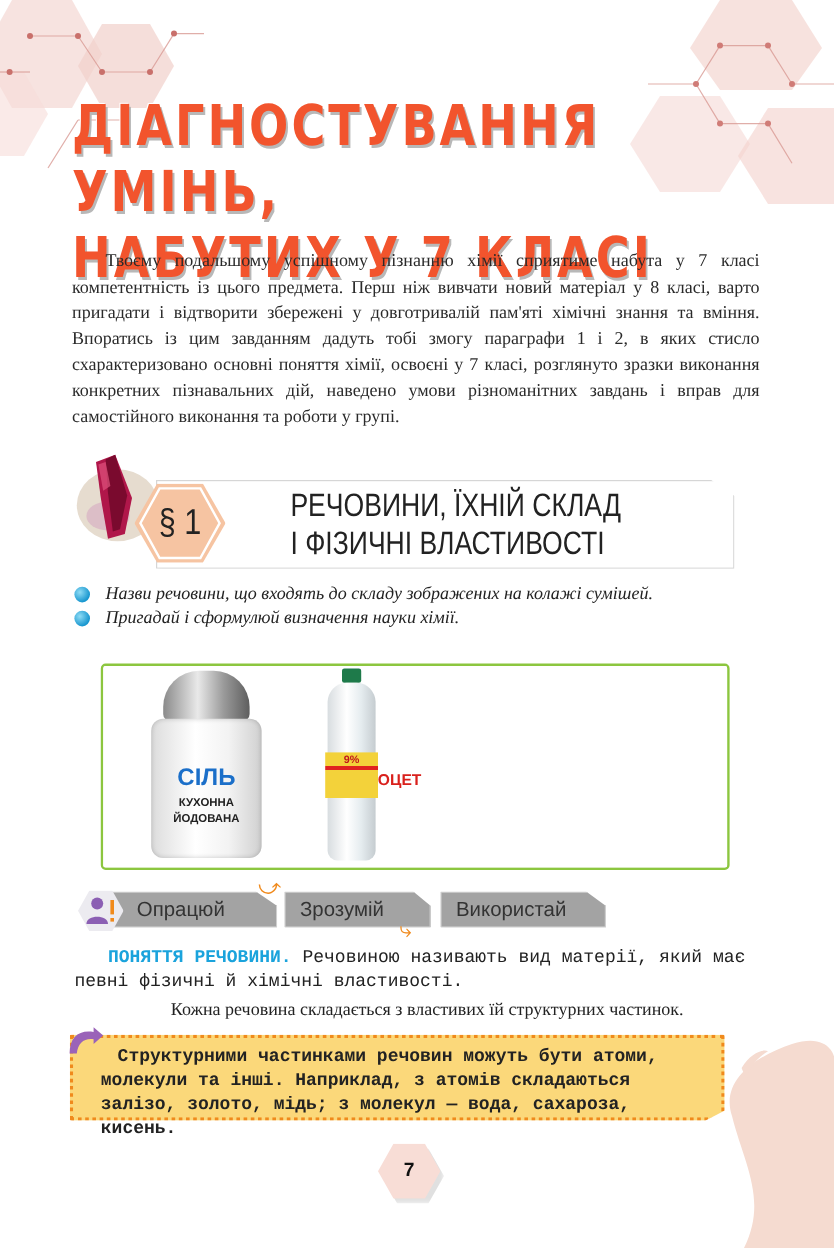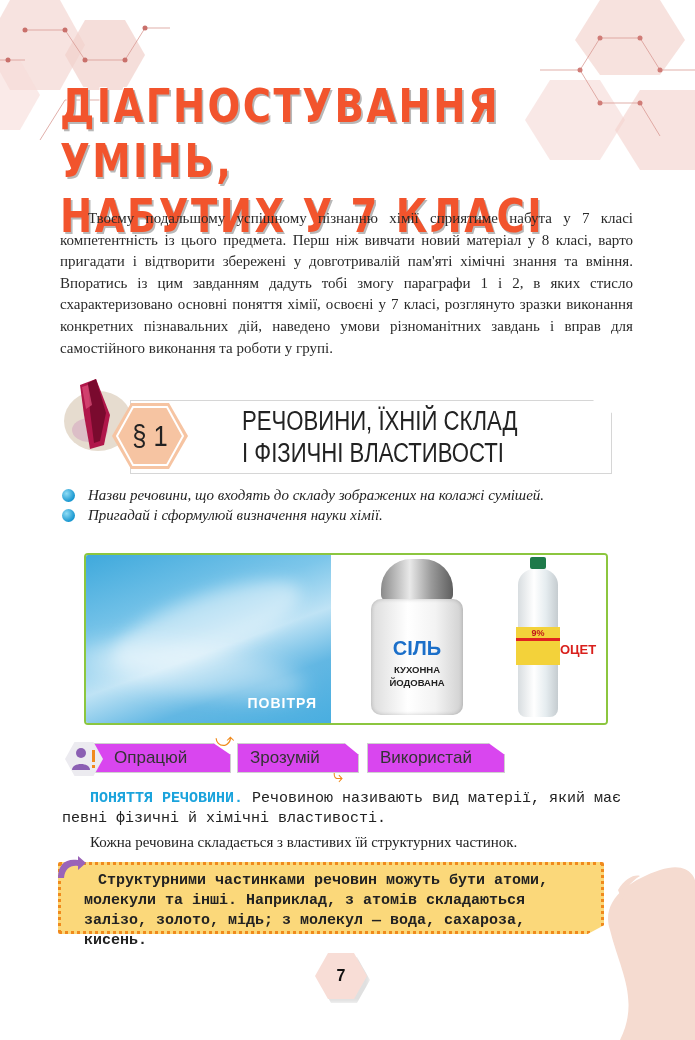--- a/index.html
+++ b/index.html
@@ -27,26 +27,26 @@
   .salt-jar { position:absolute; left:0; top:40px; width:92px; height:116px; border-radius:10px; background:linear-gradient(90deg,#dcdcdc,#ffffff 40%,#f3f3f3 70%,#d0d0d0); box-shadow: inset 0 0 4px rgba(0,0,0,0.2); }
   .salt-big { position:absolute; left:0; top:78px; width:92px; text-align:center; font-family:"Liberation Sans", sans-serif; font-weight:bold; font-size:20px; color:#1b6fc9; }
   .salt-small { position:absolute; left:0; top:104px; width:92px; text-align:center; font-family:"Liberation Sans", sans-serif; font-weight:bold; font-size:9.5px; line-height:13px; color:#222; }
   .bottle { position:absolute; left:185px; top:2px; width:44px; height:160px; }
   .bottle-cap { position:absolute; left:14px; top:0; width:16px; height:12px; background:#1e7a4a; border-radius:2px; }
   .bottle-body { position:absolute; left:2px; top:12px; width:40px; height:148px; border-radius:16px 16px 8px 8px; background:linear-gradient(90deg,#d8dde0,#ffffff 40%,#e5ecef 70%,#c5ccd0); }
   .bottle-label { position:absolute; left:0; top:70px; width:44px; height:38px; background:linear-gradient(#f3d23a,#f3d23a 30%,#e0231f 30%,#e0231f 38%,#f3d23a 38%,#f3d23a 100%); }
   .bottle-pct { position:absolute; left:0; top:71px; width:44px; text-align:center; font-family:"Liberation Sans", sans-serif; font-weight:bold; font-size:9px; color:#c0161b; }
   .bottle-name { position:absolute; left:0; top:85px; width:44px; text-align:center; font-family:"Liberation Sans", sans-serif; font-weight:bold; font-size:13px; color:#d9201c;padding-left:40px; }
   .steps { position:absolute; left:65px; top:735px; height:50px; width:450px; }
-  .step { position:absolute; height:30px; background:#d946ef; border:1px solid #cfcfcf; box-shadow:1px 2px 3px rgba(0,0,0,0.18); font-family:"Liberation Sans", sans-serif; font-size:17px; color:#333; display:flex; align-items:center; padding-left:12px; box-sizing:border-box; clip-path:polygon(0 0, 88% 0, 100% 40%, 100% 100%, 0 100%); }
+  .step { position:absolute; height:30px; background:#a3a3a3; border:1px solid #cfcfcf; box-shadow:1px 2px 3px rgba(0,0,0,0.18); font-family:"Liberation Sans", sans-serif; font-size:17px; color:#333; display:flex; align-items:center; padding-left:12px; box-sizing:border-box; clip-path:polygon(0 0, 88% 0, 100% 40%, 100% 100%, 0 100%); }
   .person-hex { position:absolute; left:0; top:7px; width:38px; height:34px; background:#ecebf0; clip-path:polygon(25% 0,75% 0,100% 50%,75% 100%,25% 100%,0 50%); z-index:2; }
   .arrow { position:absolute; font-size:18px; color:#f08a1c; font-family:"DejaVu Sans", sans-serif; }
   .concept { position:absolute; left:62px; top:789px; width:560px; font-family:Liberation Mono, monospace; font-size:15px; line-height:20px; text-indent:28px; color:#222; }
   .concept-key { color:#1aa3dc; font-weight:bold; }
-  .particles { position:absolute; left:62px; top:832px; width:560px; font-family:"Liberation Serif", serif; font-size:15px; line-height:20px; text-indent:28px; color:#222; }
+  .particles { position:absolute; left:62px; top:832px; width:560px; font-family:"Liberation Serif", serif; font-size:15px; line-height:20px; text-indent:28px; color:#222;text-align:center; }
   .callout { position:absolute; left:58px; top:862px; width:546px; height:72px; background:#fbd87a; border:3px dotted #f08a1c; box-sizing:border-box; border-radius:2px; clip-path:polygon(0 0,100% 0,100% 88%,97% 100%,0 100%); }
   .callout-text { position:absolute; left:84px; top:871px; width:510px; font-family:Liberation Mono, monospace; font-weight:bold; font-size:15px; line-height:20px; color:#222; text-indent:14px; }
   .callout-icon { position:absolute; left:56px; top:854px; width:30px; height:26px; }
   .page-hex { position:absolute; left:315px; top:953px; width:52px; height:46px; background:#f8ddd6; clip-path:polygon(25% 0,75% 0,100% 50%,75% 100%,25% 100%,0 50%); display:flex; align-items:center; justify-content:center; font-family:"Liberation Sans", sans-serif; font-weight:bold; font-size:16px; color:#111; }
   .page-shadow { position:absolute; left:318px; top:957px; width:52px; height:46px; background:rgba(0,0,0,0.12); clip-path:polygon(25% 0,75% 0,100% 50%,75% 100%,25% 100%,0 50%); filter:blur(2px); }
 </style>
 </head>
 <body>
 
 <svg class="bg-deco" style="left:0;top:0" width="170" height="200" viewBox="0 0 170 200">
@@ -132,23 +132,20 @@
     <span class="bullet"></span>
     <span>Назви речовини, що входять до складу зображених на колажі сумішей.</span>
   </div>
   <div class="q-item">
     <span class="bullet"></span>
     <span>Пригадай і сформулюй визначення науки хімії.</span>
   </div>
 </div>
 
 <div class="collage">
-  <div class="sky">
-    <span class="sky-label">ПОВІТРЯ</span>
-  </div>
   <div class="items">
     <div class="salt">
       <div class="salt-cap"></div>
       <div class="salt-jar"></div>
       <div class="salt-big">СІЛЬ</div>
       <div class="salt-small">
         <div>КУХОННА</div>
         <div>ЙОДОВАНА</div>
       </div>
     </div>

